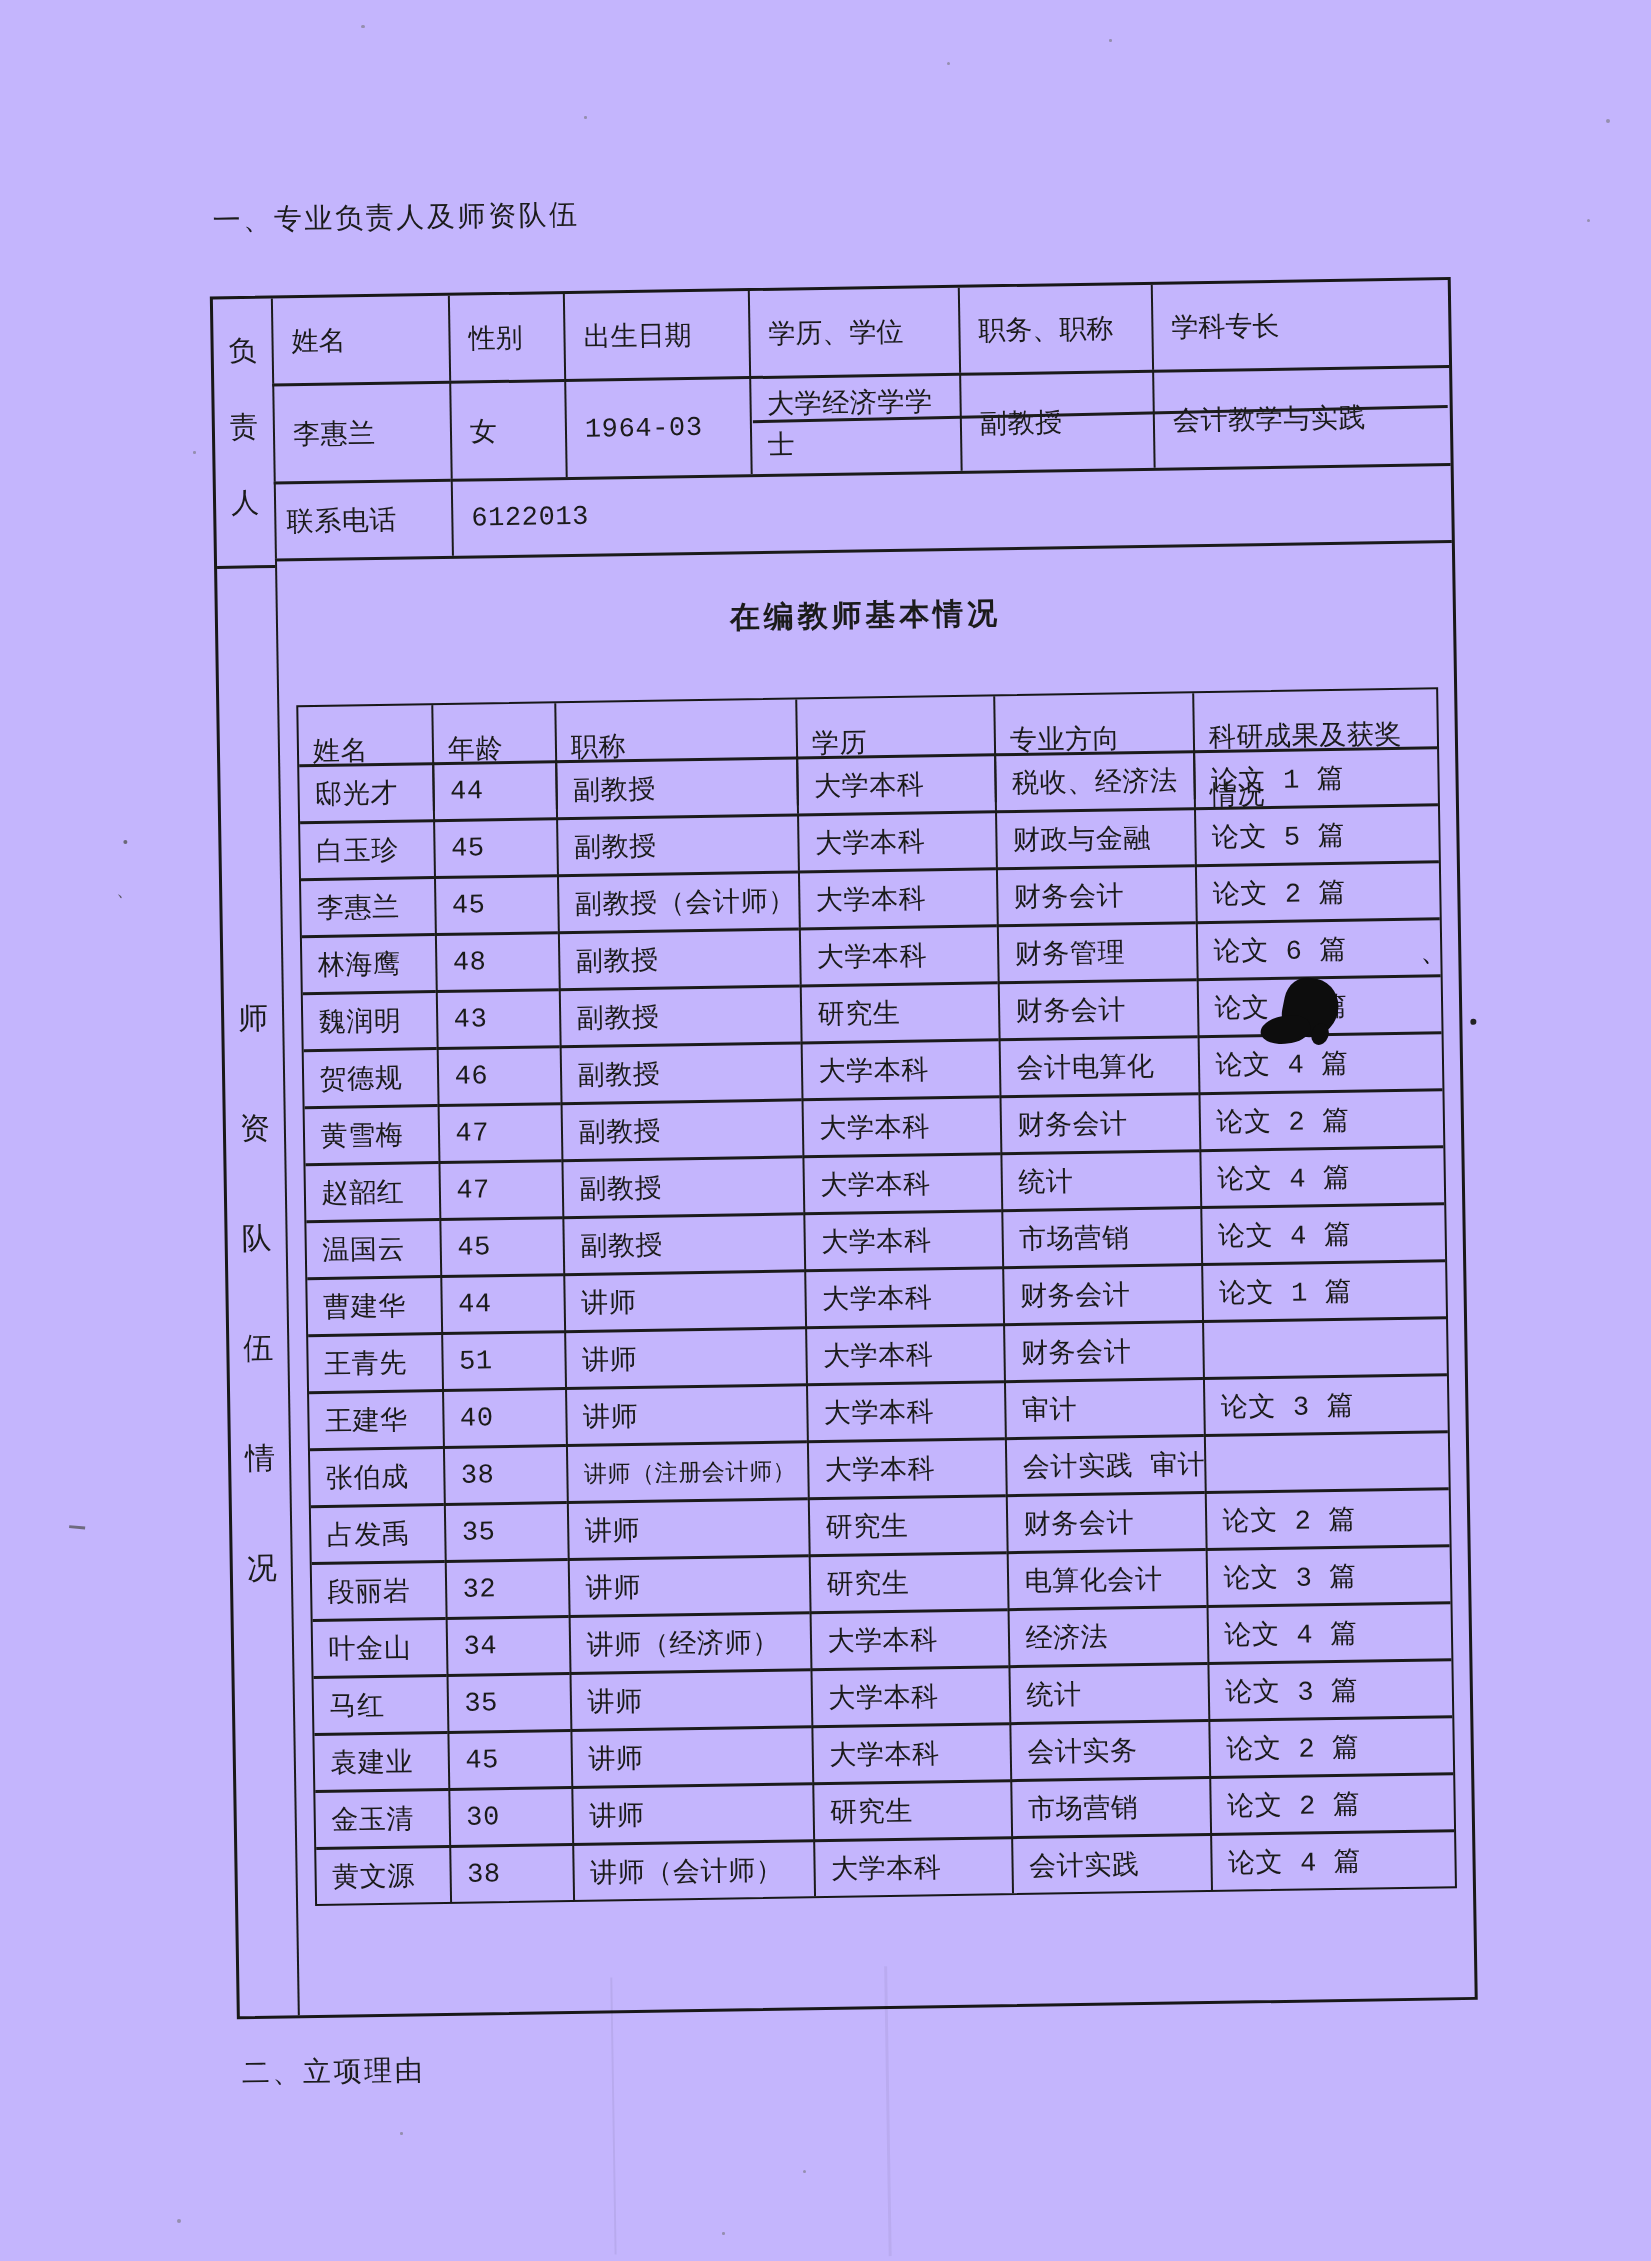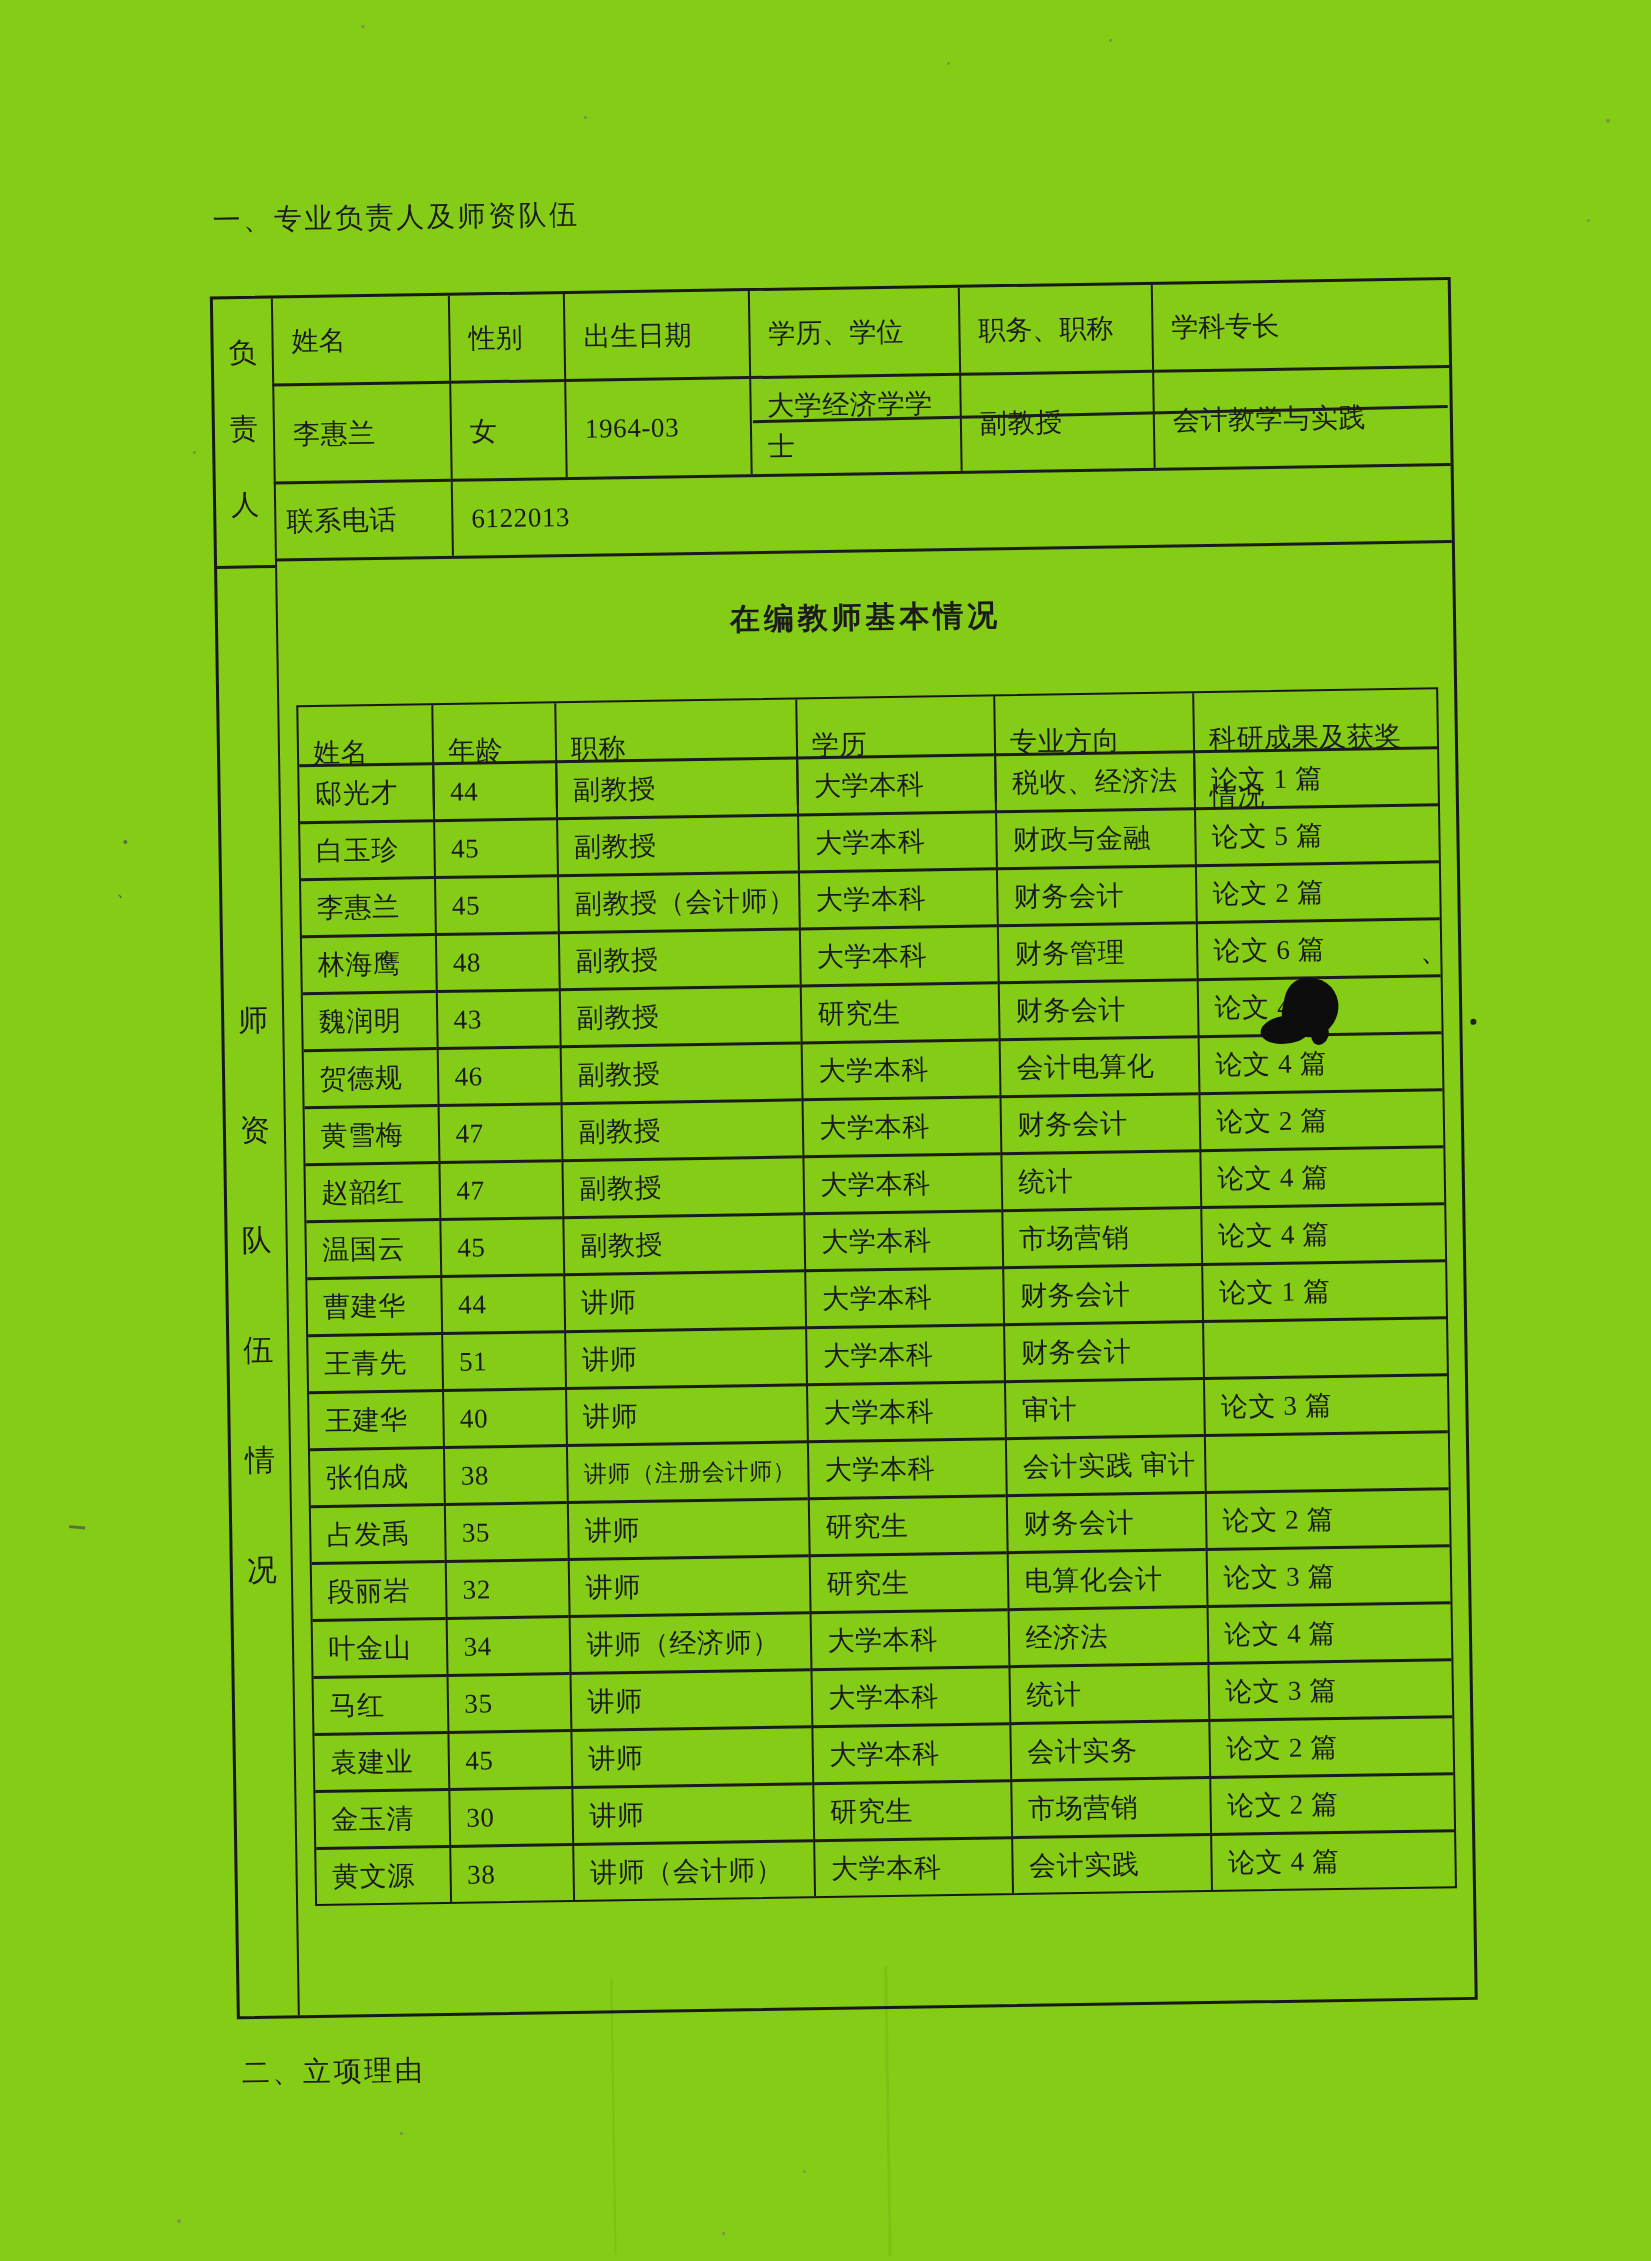--- a/index.html
+++ b/index.html
@@ -1,17 +1,17 @@
 <!DOCTYPE html>
 <html style="font-size:10.3px"><head>
 <meta charset="utf-8">
 <style>
   html,body{margin:0;padding:0;background:#e8e8e6;}
-  .sheet{position:relative;width:1651px;height:2261px;background:#84cc16;overflow:hidden;
-         font-family:Liberation Serif, serif;color:#1b1b1b;}
+  .sheet{position:relative;width:1651px;height:2261px;background:#c4b5fd;overflow:hidden;
+         font-family:Liberation Mono, monospace;color:#1b1b1b;}
   .rot{position:absolute;left:0;top:0;width:1651px;height:2261px;transform:rotate(-0.9deg);transform-origin:50% 50%;}
   .h1,.h2{position:absolute;font-size:28px;letter-spacing:2.6px;color:#1c1c1c;}
   .h1{left:227px;top:192px;}
   .h2{left:227px;top:2045px;}
 
   
   .outer{position:absolute;left:223px;top:287px;width:1241px;height:1723px;box-sizing:border-box;
          border:3.2px solid #181818;display:grid;
          grid-template-columns:58px 177px 115px 185px 210px 193px 1fr;
          grid-template-rows:85px 98px 77px 1fr;}

